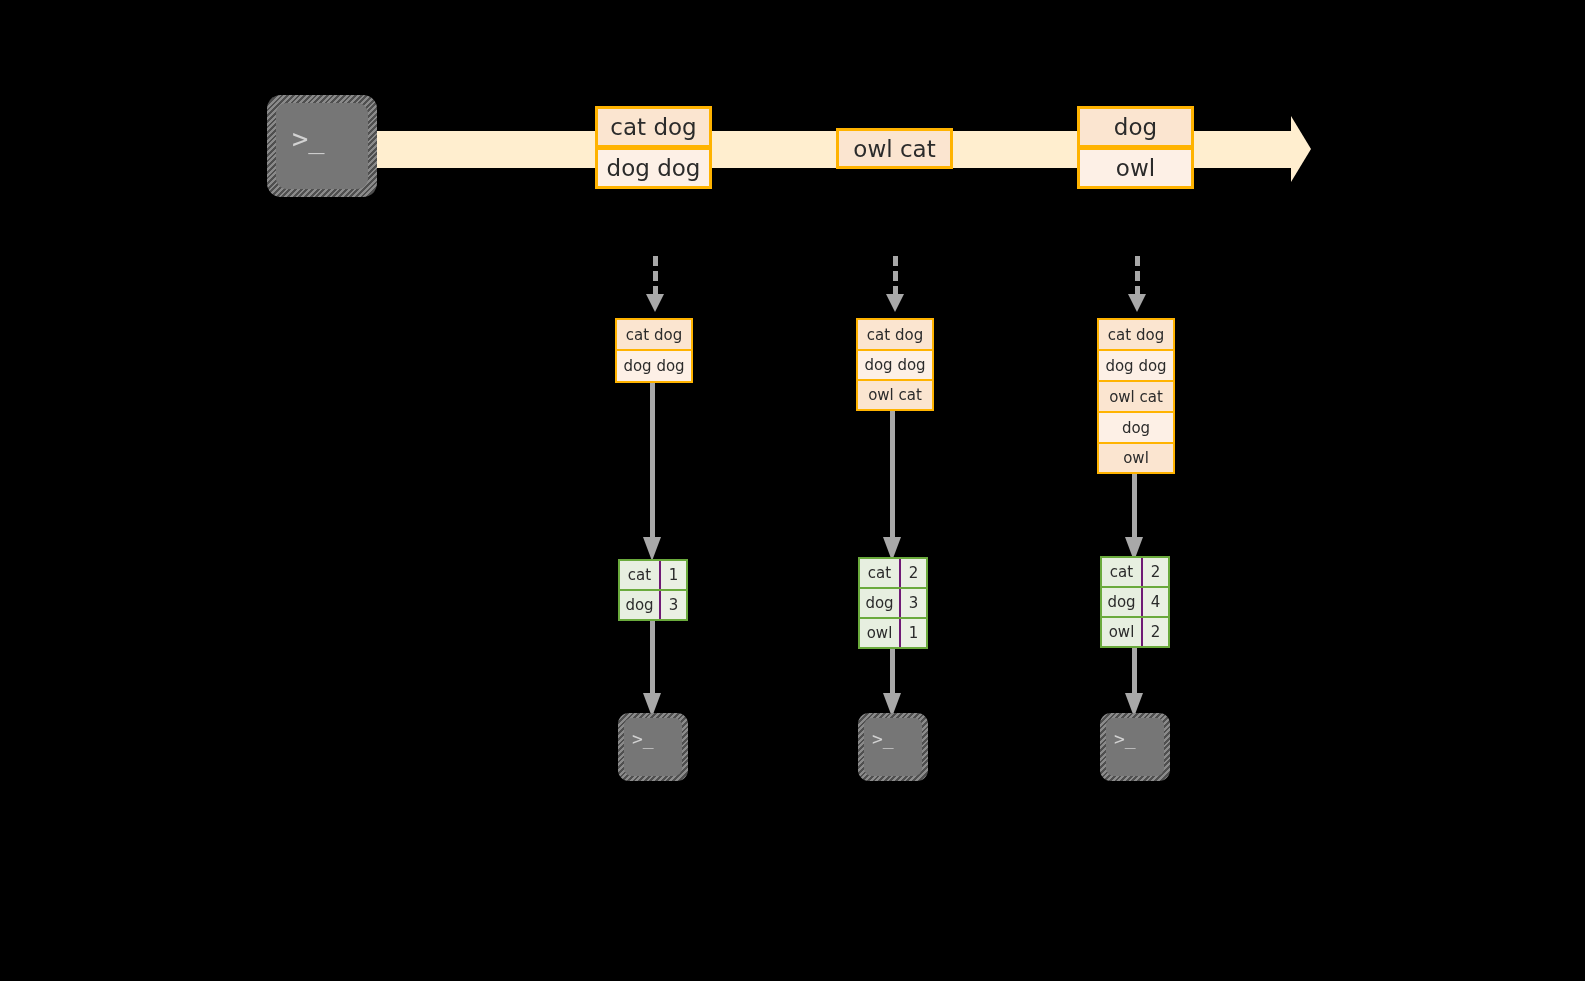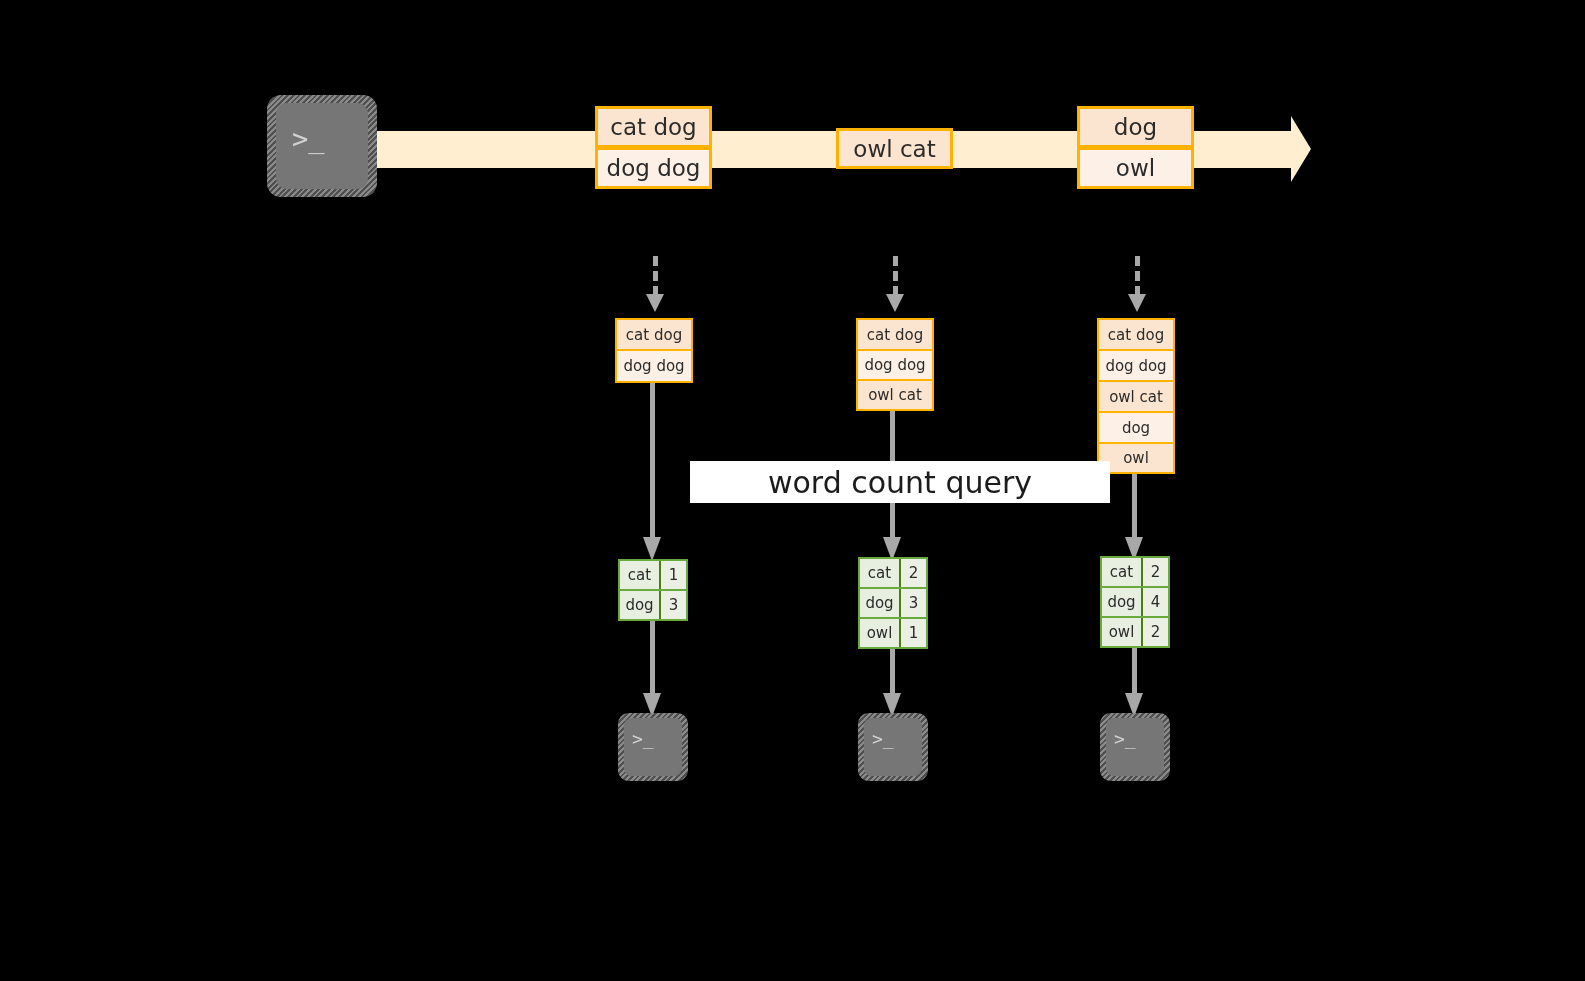--- a/index.html
+++ b/index.html
@@ -108,21 +108,21 @@
   .table .cell {
     box-sizing: border-box;
     color: #2b2b2b;
     display: flex;
     align-items: center;
     justify-content: center;
     background: #e7efe0;
     white-space: nowrap;
   }
   .table .cell.key {
-    border-right: 2px solid #4d7c0f;
+    border-right: 2px solid #701a75;
   }
   .table .cell.val { background: #eaf0e3; }
 
   
   .garrow {
     position: absolute;
   }
   .garrow .shaft {
     position: absolute;
     background: #a8a8a8;
@@ -286,15 +286,14 @@
   <div class="garrow" style="left:1132px; top:648px; width:5px; height:69px;">
     <div class="shaft" style="top:0; height:47px; width:5px;"></div>
     <div class="head" style="left:-7px; top:45px; border-width:24px 9.5px 0 9.5px;"></div>
   </div>
 
   <div class="terminal" style="left:1100px; top:713px; width:70px; height:68px; border-radius:11px;">
     <div class="inner" style="left:6px; top:5px; right:6px; bottom:5px; border-radius:8px;"></div>
     <div class="glyph" style="left:14px; top:17px; font-size:18px;">&gt;_</div>
   </div>
 
-  <div class="banner" style="left:690px; top:461px; width:420px; height:42px; font-size:30px;">word count query</div>
 
 </div>
 
 </body></html>

